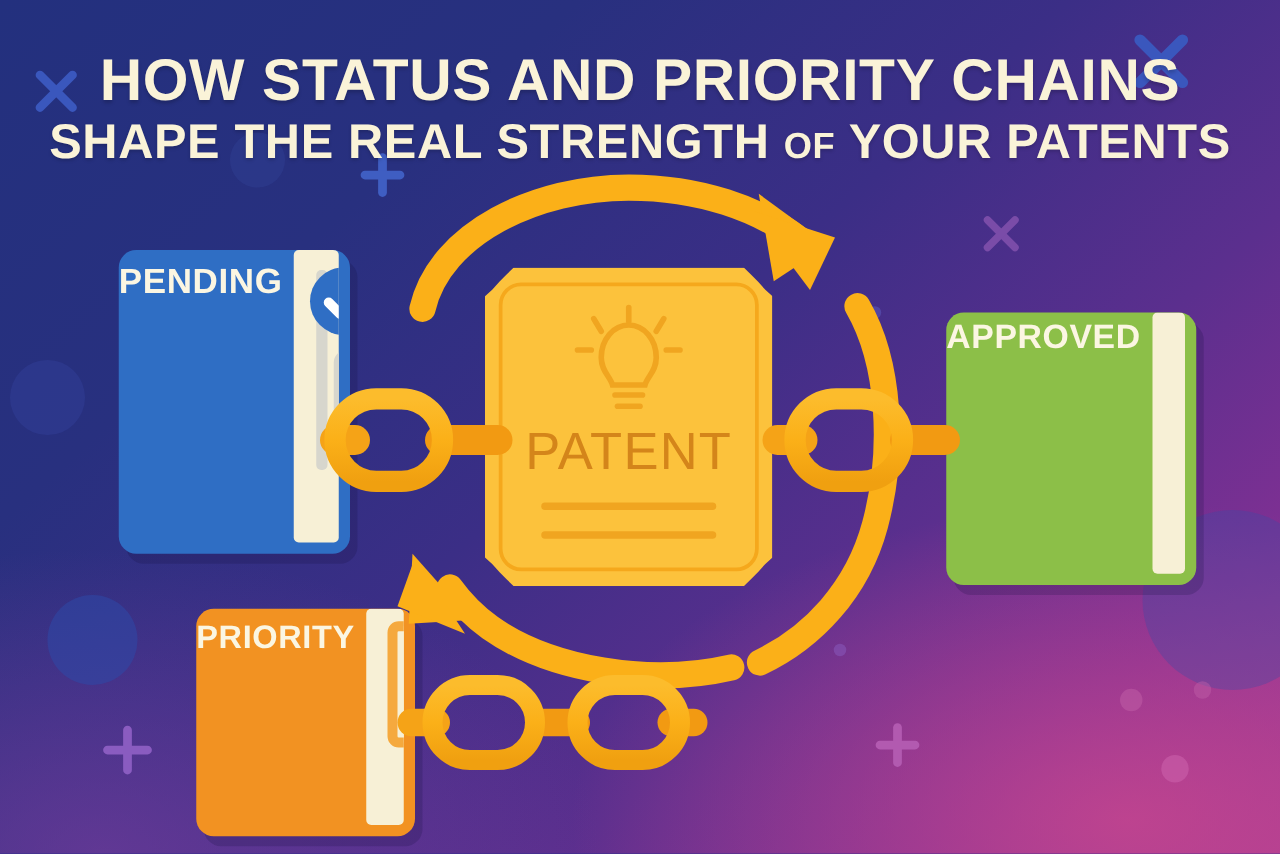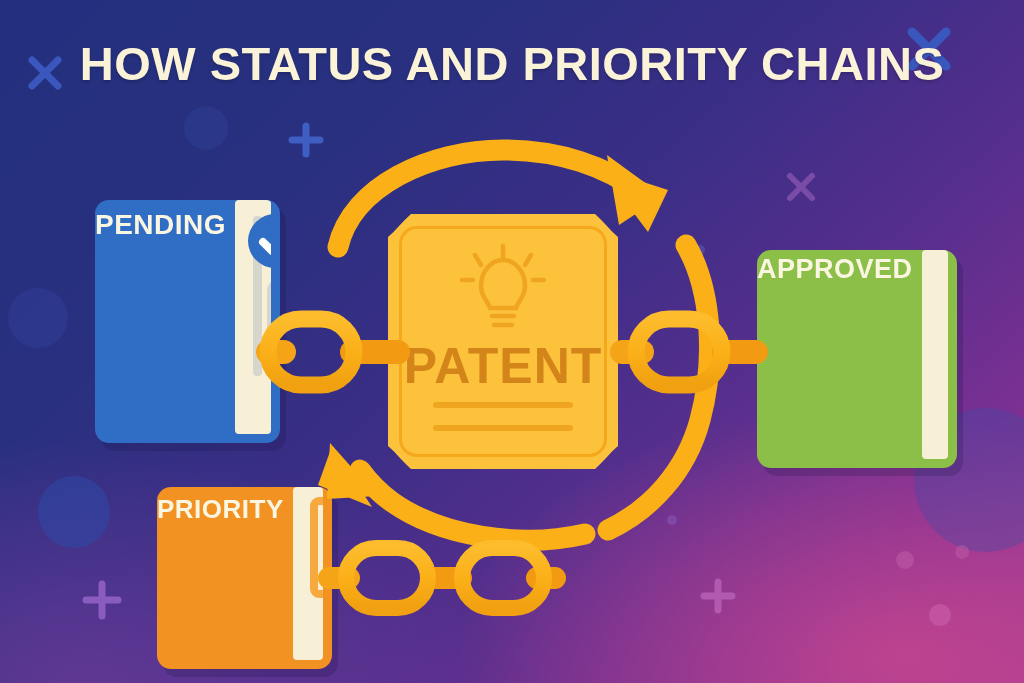--- a/index.html
+++ b/index.html
@@ -87,22 +87,22 @@
   #patent .innerframe {
     position:absolute;
     left:11px; top:12px; right:11px; bottom:12px;
     border:3.5px solid #f5a81c;
     border-radius:18px;
   }
   #patent .ptitle {
     position:absolute;
     left:0; right:0; top:123px;
     text-align:center;
-    font-size:50px;
-    font-weight:bold;
+    font-size:42px;
+    font-weight:normal;
     color:#d4851a;
     letter-spacing:1px;
   }
   #patent .pline {
     position:absolute;
     height:6px;
     background:#f0a520;
     border-radius:3px;
     left:45px; right:45px;
   }
@@ -162,20 +162,21 @@
       </g>
       <g stroke="#b25ab0" stroke-width="7">
         <line x1="718" y1="582" x2="718" y2="610"></line>
           <line x1="704" y1="596" x2="732" y2="596"></line>
       </g>
     </g>
   </svg>
 
   <div id="title">
     <span class="l1">HOW STATUS AND PRIORITY CHAINS</span>
+    <span class="l2"><span>SHAPE THE REAL STRENGTH </span><span class="sm">OF</span><span> YOUR PATENTS</span></span>
   </div>
 
   <svg id="arcs" viewBox="0 0 1024 683">
 
     <g>
       <path d="M 338 247 C 352 186 430 150 503 150 C 560 150 607 167 640 192" fill="none" stroke="#fbb018" stroke-width="21" stroke-linecap="round"></path>
       <path d="M 607 155 L 663 196 L 619 225 Z" fill="#fbb018"></path>
       <path d="M 600 168 L 668 190 L 648 232 Z" fill="#fbb018"></path>
     </g>
 

